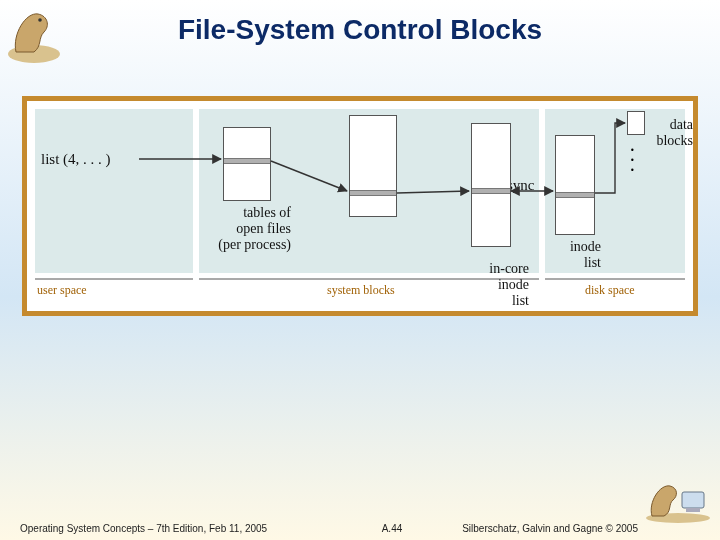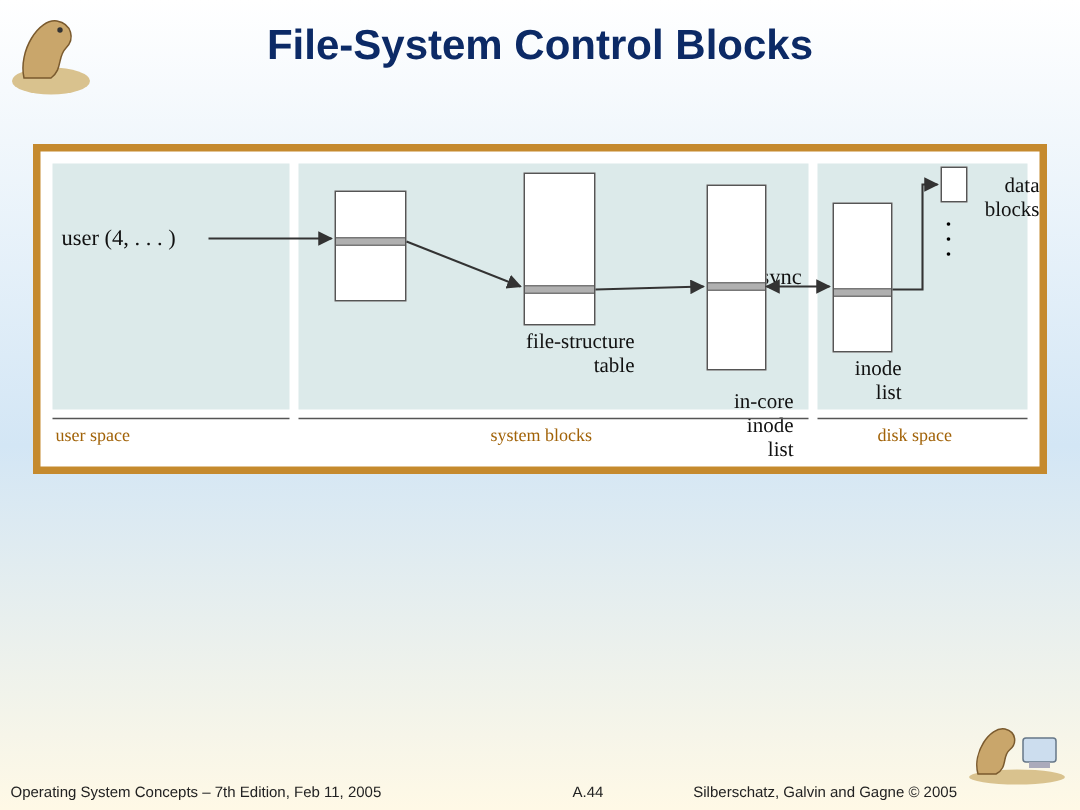--- a/index.html
+++ b/index.html
@@ -82,21 +82,21 @@
   .cap-data   { left: 614px; width: 52px; top: 16px; }
 
   .vdots {
     position: absolute; left: 602px; top: 44px; font-size: 20px; line-height: 10px;
     font-family: "Times New Roman", serif;
   }
 
   .foot {
     position: absolute; bottom: 6px; font-size: 10px; color: #222;
   }
-  .foot-left  { left: 7px; }
+  .foot-left  { left: 20px; }
   .foot-mid   { left: 0; width: 100%; text-align: center; margin-left: 32px; }
   .foot-right { right: 82px; text-align: right; }
 
   svg.arrows { position: absolute; inset: 0; width: 100%; height: 100%; pointer-events: none; }
 </style>
 </head>
 <body>
 
 <div class="logo-tl">
   <svg viewBox="0 0 60 62">
@@ -112,40 +112,40 @@
   <div class="diagram-inner">
 
     <div class="region user"></div>
     <div class="region system"></div>
     <div class="region disk"></div>
 
     <div class="space-label sl-user">user space</div>
     <div class="space-label sl-system">system blocks</div>
     <div class="space-label sl-disk">disk space</div>
 
-    <div class="read-call">user (4, . . . )</div>
+    <div class="read-call">list (4, . . . )</div>
     <div class="sync-label">sync</div>
 
     <div class="tbl tbl-open">
         <div class="row"></div>
       </div>
     <div class="tbl tbl-fs">
         <div class="row"></div>
       </div>
     <div class="tbl tbl-incore">
         <div class="row"></div>
       </div>
     <div class="tbl tbl-inode">
         <div class="row"></div>
       </div>
     <div class="tbl tbl-data"></div>
 
     <div class="vdots">·<br>·<br>·</div>
 
-    <div class="cap cap-fs">file-structure<br>table</div>
+    <div class="cap cap-open">tables of<br>open files<br>(per process)</div>
     <div class="cap cap-incore">in-core<br>inode<br>list</div>
     <div class="cap cap-inode">inode<br>list</div>
     <div class="cap cap-data">data<br>blocks</div>
 
     <svg class="arrows">
       <defs>
         <marker id="ah" viewBox="0 0 10 10" refX="9" refY="5" markerWidth="7" markerHeight="7" orient="auto-start-reverse">
           <path d="M0 0 L10 5 L0 10 z" fill="#333"></path>
         </marker>
       </defs>

